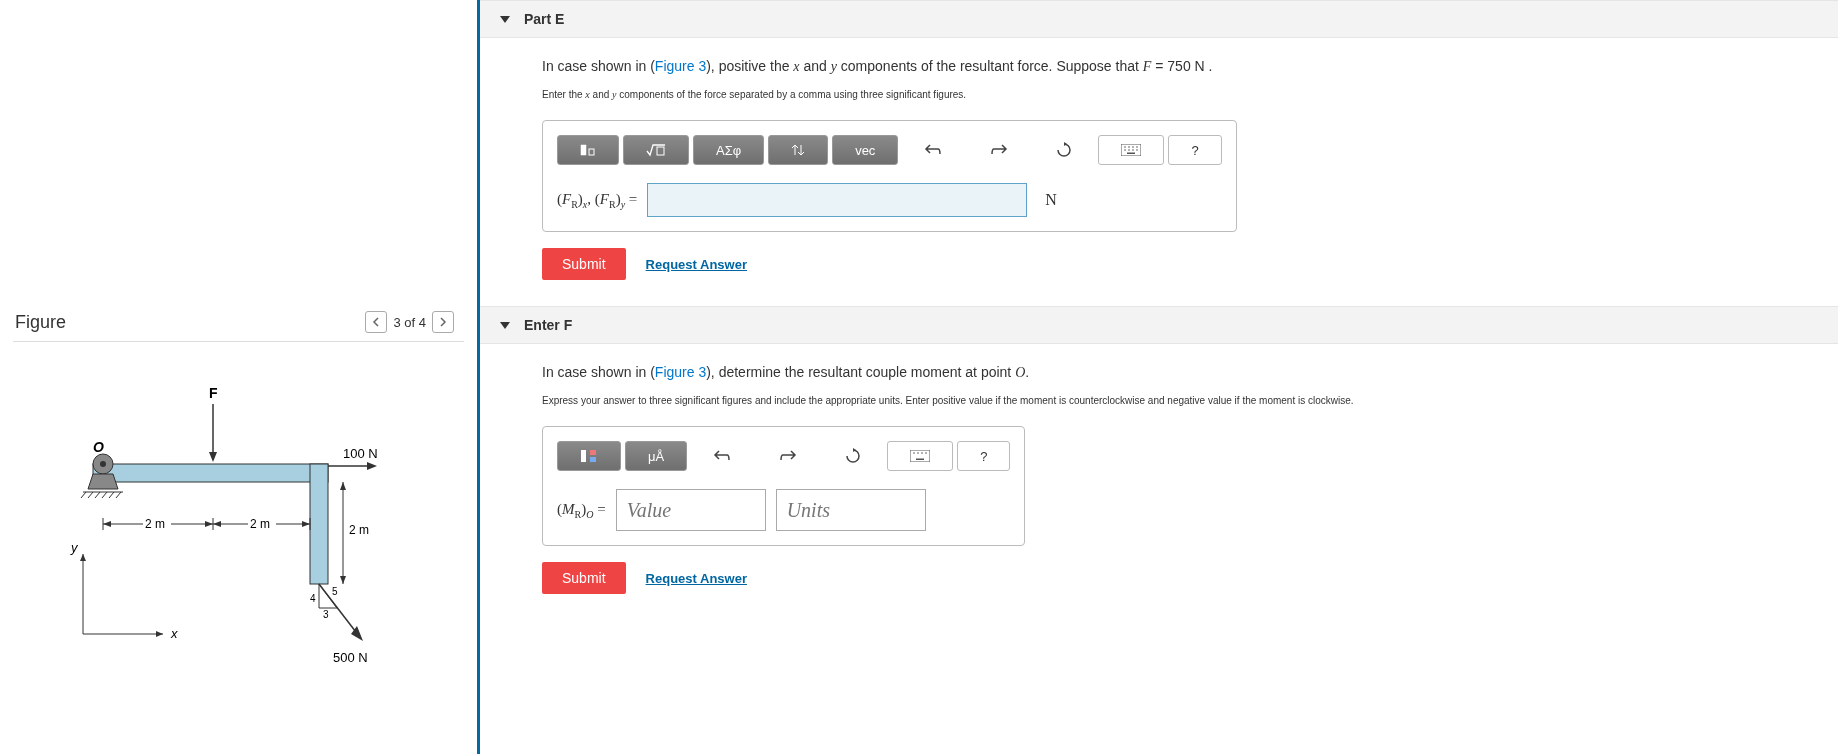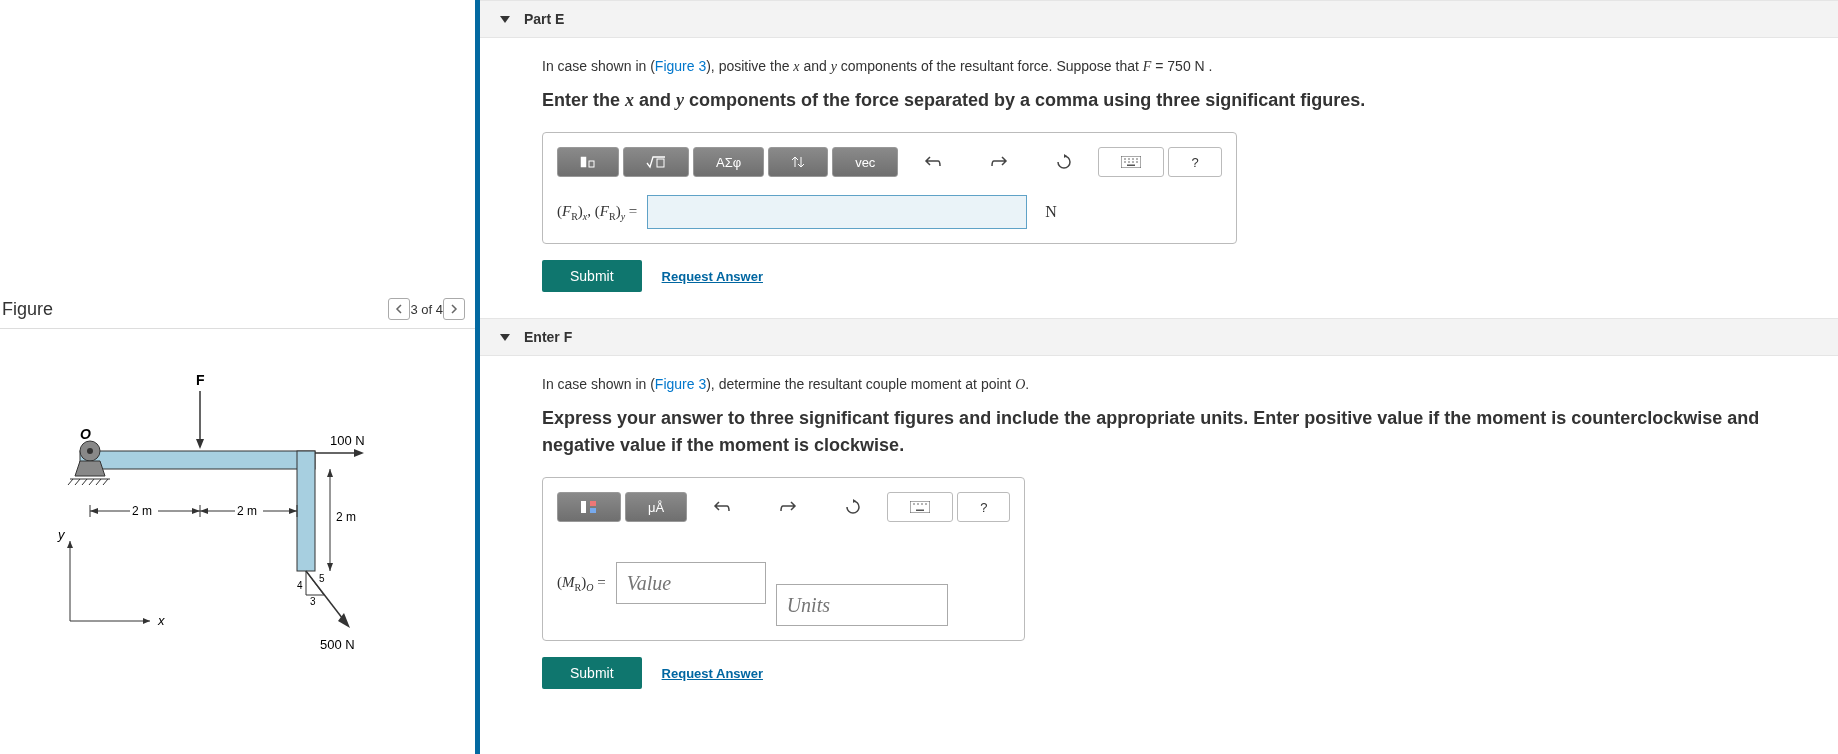--- a/index.html
+++ b/index.html
@@ -10,40 +10,41 @@
     color: #333;
     background: #fff;
   }
   .layout {
     display: flex;
     width: 100%;
     min-height: 754px;
   }
   .left-panel {
     width: 480px;
-    border-right: 5px solid #0369a1;
-    padding: 0;
+    border-right: 3px solid #0369a1;
+    padding: 13px;
   }
   .figure-header {
     display: flex;
     align-items: center;
     justify-content: space-between;
     padding: 8px 10px 8px 0;
     border-bottom: 1px solid #ddd;
     margin-top: 290px;
   }
   .figure-title {
     font-size: 18px;
     font-weight: normal;
     color: #333;
     padding-left: 2px;
   }
   .figure-nav {
     display: flex;
     align-items: center;
+    gap: 6px;
   }
   .nav-btn {
     width: 22px;
     height: 22px;
     border: 1px solid #aaa;
     border-radius: 3px;
     background: #fff;
     display: flex;
     align-items: center;
     justify-content: center;
@@ -84,23 +85,23 @@
   .part-body {
     padding: 18px 24px 26px 62px;
   }
   .prompt {
     margin-bottom: 10px;
     font-size: 14px;
     line-height: 1.5;
   }
   .prompt a { color: #0077cc; text-decoration: none; }
   .instruction {
-    font-weight: bold;
+    font-weight: normal;
     margin-bottom: 18px;
-    font-size: 18px;
+    font-size: 10px;
     line-height: 1.5;
   }
   .answer-box {
     border: 1px solid #bbb;
     border-radius: 4px;
     padding: 14px 14px;
     display: inline-block;
     min-width: 580px;
   }
   .toolbar {
@@ -161,32 +162,32 @@
   .value-input, .units-input {
     border: 1px solid #aaa;
     height: 42px;
     padding: 4px 10px;
     font-size: 20px;
     font-family: Georgia, 'Times New Roman', serif;
     font-style: italic;
     color: #888;
   }
   .value-input { width: 150px; }
-  .units-input { width: 172px; margin-top: 44px; }
+  .units-input { width: 150px; }
   .submit-row {
     margin-top: 16px;
     display: flex;
     align-items: center;
     gap: 20px;
   }
   .submit-btn {
-    background: #0f766e;
+    background: #ef4444;
     color: #fff;
     border: none;
-    padding: 8px 28px;
+    padding: 8px 20px;
     font-size: 14px;
     border-radius: 2px;
     cursor: pointer;
   }
   .request-link {
     color: #0066a1;
     text-decoration: underline;
     font-size: 13px;
     font-weight: bold;
     cursor: pointer;

